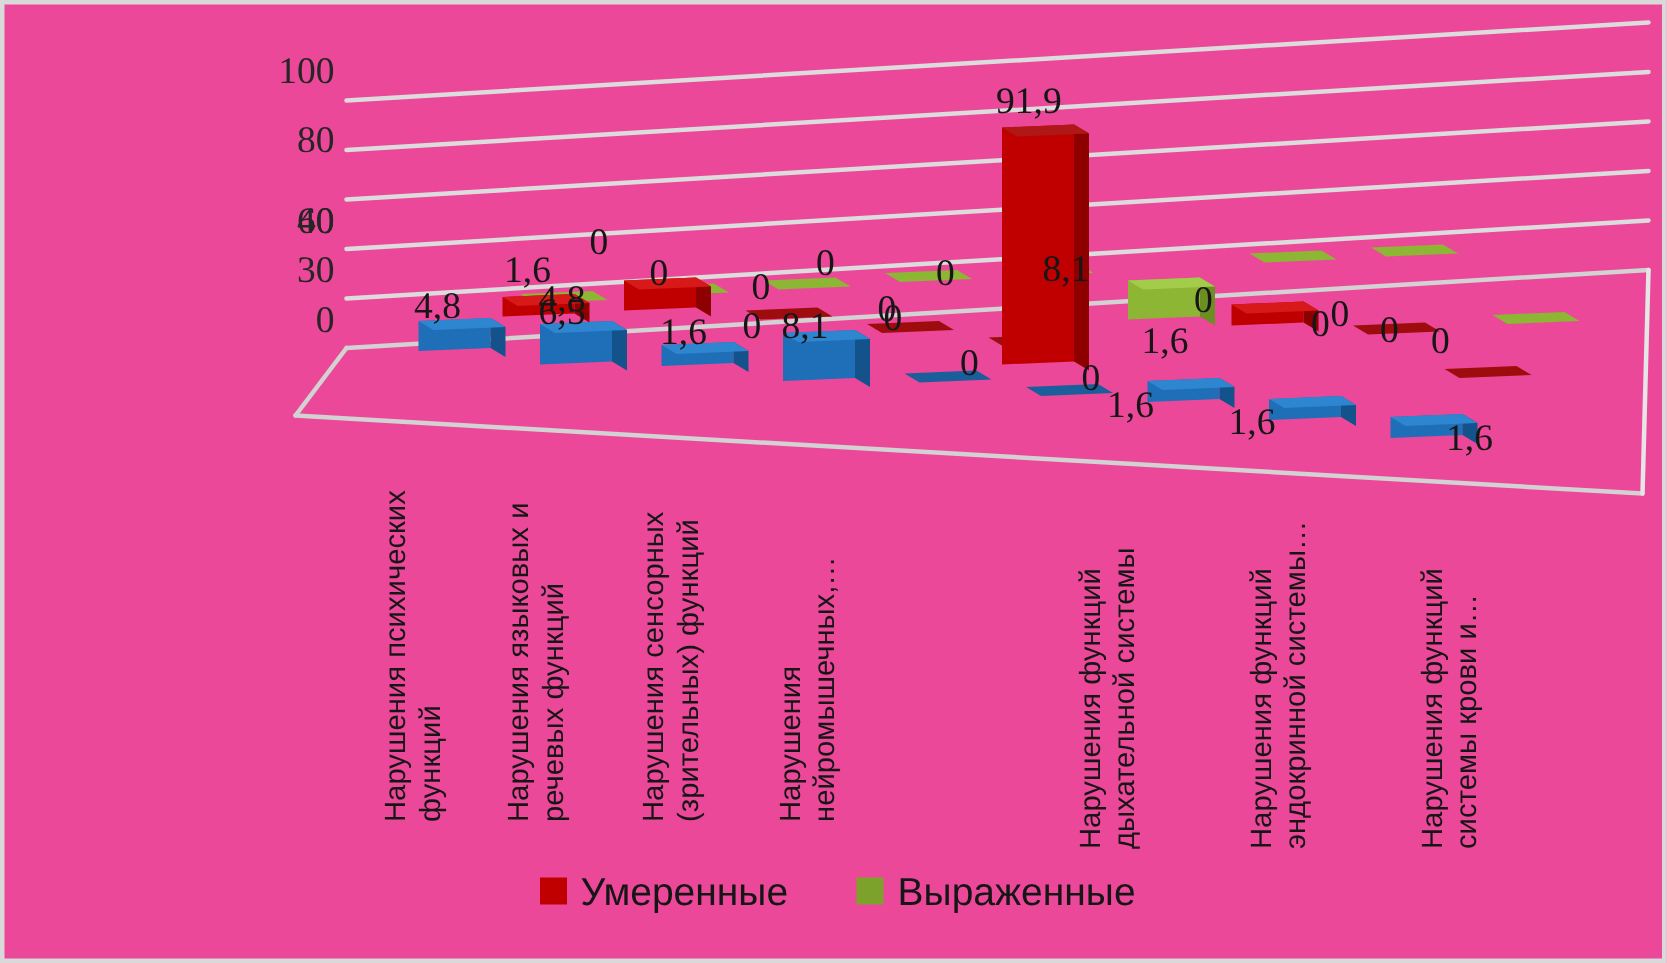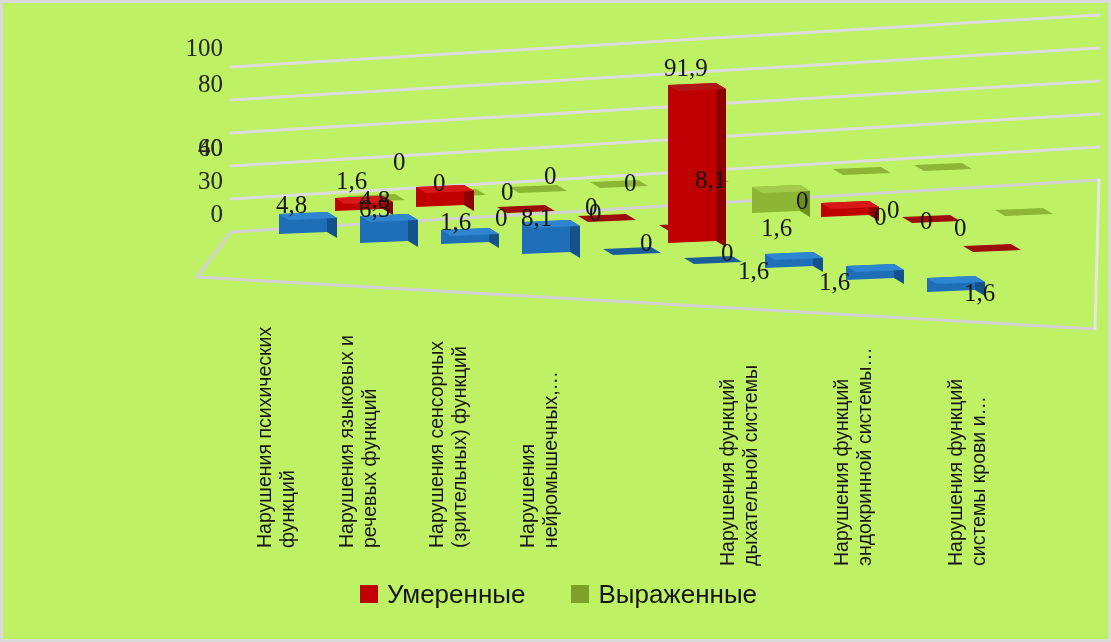--- a/index.html
+++ b/index.html
@@ -7,21 +7,21 @@
     padding: 0;
     background: #ffffff;
   }
   body {
     font-family: "Liberation Sans", "DejaVu Sans", sans-serif;
   }
   #root {
     position: relative;
     width: 1111px;
     height: 642px;
-    background: #bef264;
+    background: #ec4899;
     border: 3px solid #d9d9d9;
     box-sizing: border-box;
     overflow: hidden;
   }
   .plot {
     position: absolute;
     left: 0; top: 0;
     width: 1111px;
     height: 642px;
   }
@@ -128,21 +128,21 @@
       <line x1="228" y1="229" x2="1096" y2="177"></line>
 
       <line x1="194" y1="274" x2="1092" y2="326"></line>
 
       <line x1="1096" y1="177" x2="1092" y2="326" stroke="#E6E6E6"></line>
     </g>
   </svg>
 
   <div id="yaxis">
     <div class="ytick" style="top:-8px;">100</div>
-    <div class="ytick" style="top:28px;">80</div>
+    <div class="ytick" style="top:38px;">80</div>
     <div class="ytick" style="top:54px;margin-top:38px;">60</div>
     <div class="ytick" style="top:92px;margin-left:17px;">40</div>
     <div class="ytick" style="top:125px;">30</div>
     <div class="ytick" style="top:158px;">0</div>
   </div>
 
   <svg class="scene" viewBox="0 0 1111 642" preserveAspectRatio="none">
 
     <g>
       <polygon points="344,193 392,191 402,197 354,199" fill="#8CB633"></polygon>

